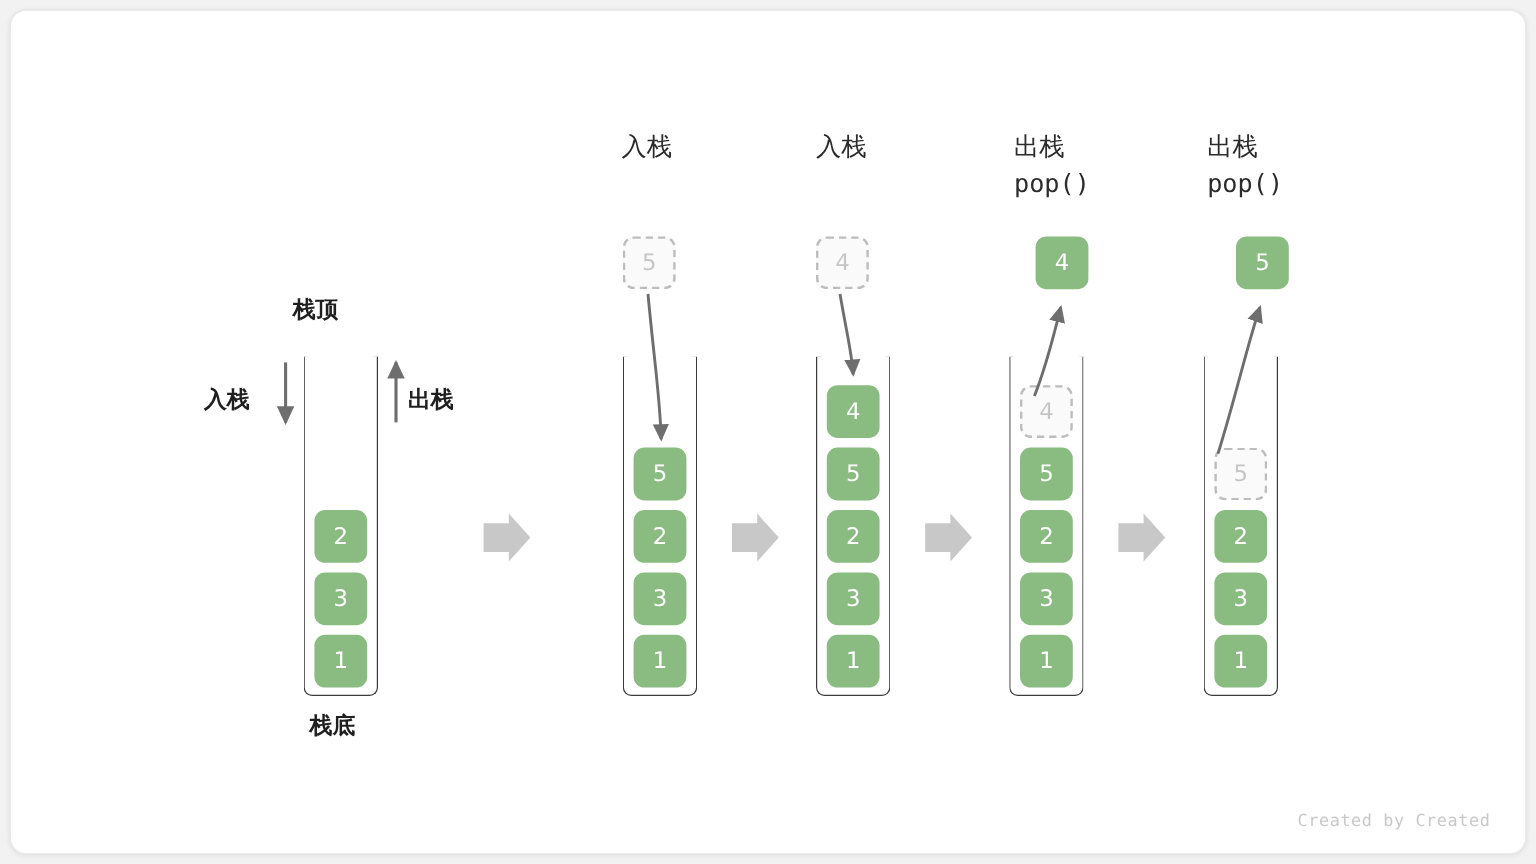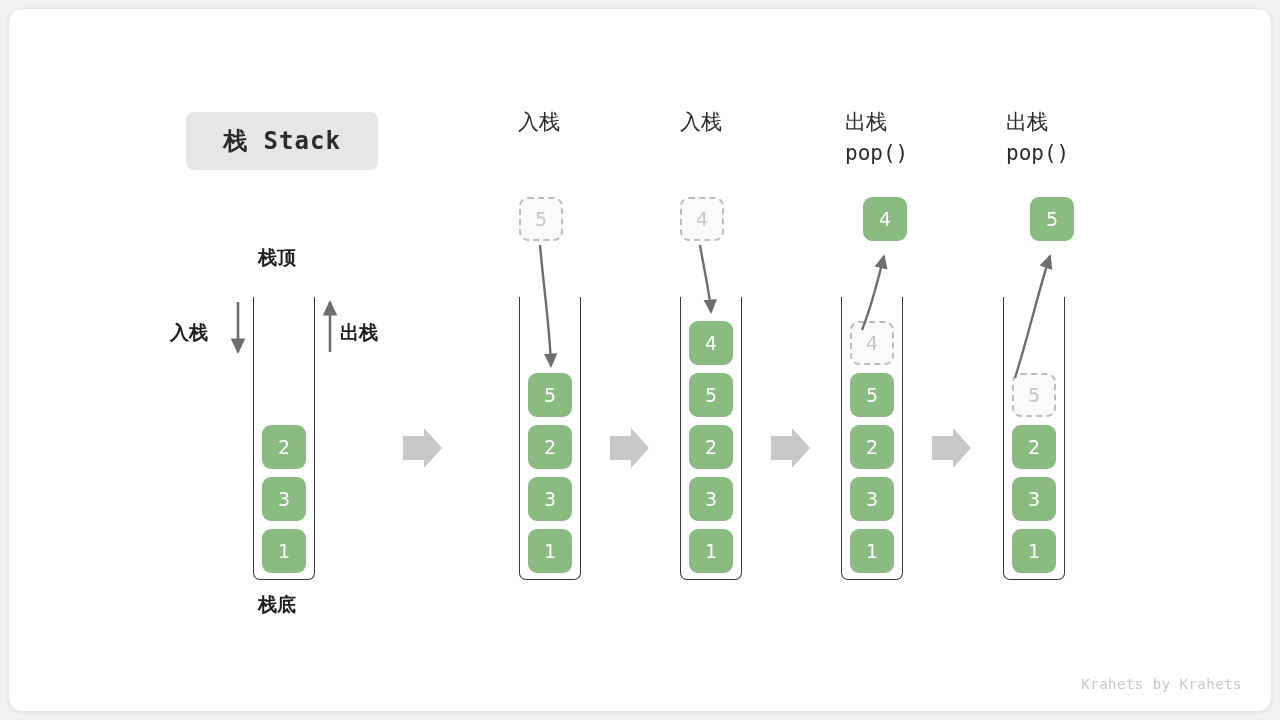--- a/index.html
+++ b/index.html
@@ -175,23 +175,22 @@
     letter-spacing: 0.5px;
     white-space: nowrap;
   }
 </style>
 </head>
 <body>
 
 <div id="canvas">
   <div class="card"></div>
 
-  <div class="title-badge">栈 Stack</div>
-
-  <div class="cn-label" style="left:258px; top:245px;">栈顶</div>
+
+  <div class="cn-label" style="left:244px; top:245px;">栈顶</div>
   <div class="cn-label" style="left:258px; top:592px;">栈底</div>
   <div class="cn-label" style="left:170px; top:320px;">入栈</div>
   <div class="cn-label" style="left:340px; top:320px;">出栈</div>
 
   <div class="stack-wrap" style="left:253px; top:297px;">
     <div class="stack-walls" style="top:0px; height:283px;"></div>
     <div class="cells" style="top:128px;">
       <div class="cell solid">2</div>
       <div class="cell solid">3</div>
       <div class="cell solid">1</div>
@@ -295,14 +294,14 @@
 
     <g>
       <path d="M862,330 C872,305 878,280 884,256" fill="none" stroke="#6e6e6e" stroke-width="2.4" marker-end="url(#thin-arrow)"></path>
     </g>
 
     <g>
       <path d="M1015,378 C1030,330 1040,285 1050,256" fill="none" stroke="#6e6e6e" stroke-width="2.4" marker-end="url(#thin-arrow)"></path>
     </g>
   </svg>
 
-  <div class="credit">Krahets by Krahets</div>
+  <div class="credit">Created by Created</div>
 </div>
 
 </body></html>

